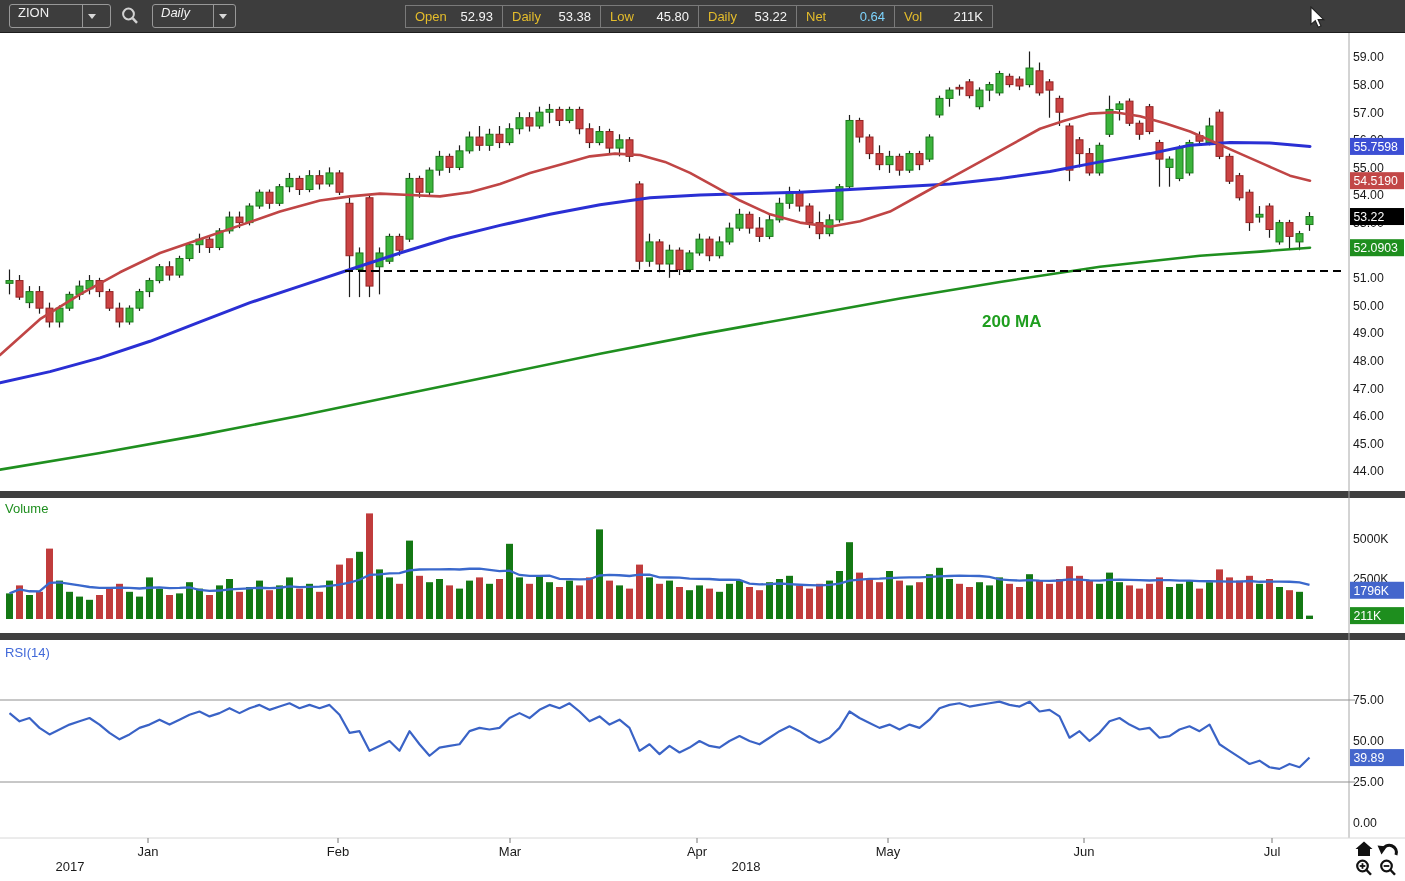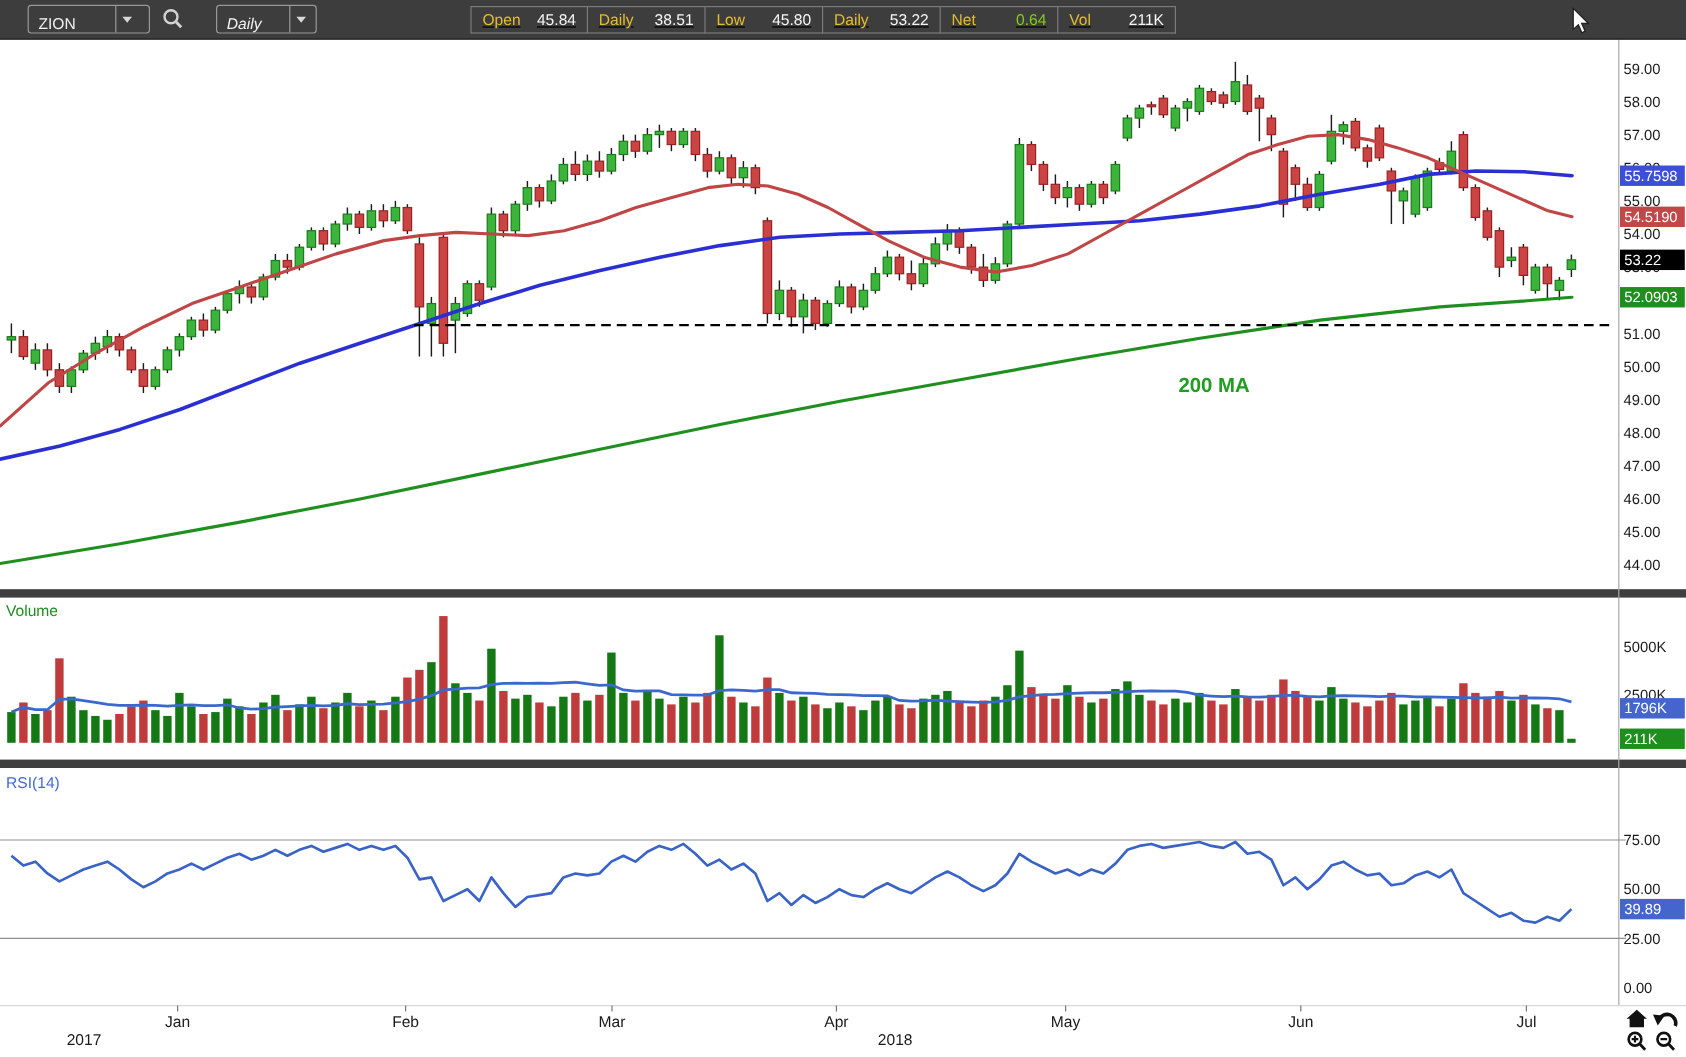--- a/index.html
+++ b/index.html
@@ -1,28 +1,28 @@
 <!DOCTYPE html>
 <html><head>
 <meta charset="utf-8">
 <style>
   html,body{margin:0;padding:0;background:#fff;font-family:"Liberation Sans",sans-serif;}
   #stage{position:relative;width:1405px;height:881px;overflow:hidden;background:#fff;}
   .toolbar{position:absolute;left:0;top:0;width:1405px;height:33px;background:#3d3d3d;
            border-bottom:1px solid #1e1e1e;display:flex;align-items:center;z-index:2;box-sizing:border-box;}
   .combo{height:22px;background:#3d3d3d;border:1px solid #989898;border-radius:3px;
-         display:flex;align-items:flex-end;margin-left:23px;cursor:default;}
+         display:flex;align-items:flex-start;margin-left:9px;cursor:default;}
   .combo-text{color:#f2f2f2;font-size:13px;padding:0 8px;min-width:56px;}
   .combo-text.small{min-width:44px;}
   .combo-arrow{width:18px;align-self:stretch;border-left:1px solid #989898;display:flex;
                align-items:center;justify-content:center;}
   .combo-arrow i{width:0;height:0;border-left:4px solid transparent;border-right:4px solid transparent;
                  border-top:5px solid #d8d8d8;}
   .search-btn{width:26px;height:24px;display:flex;align-items:center;justify-content:center;margin-left:6px;}
-  .readout{position:absolute;left:392px;top:5px;height:23px;display:flex;z-index:3;text-decoration:underline;}
+  .readout{position:absolute;left:405px;top:5px;height:23px;display:flex;z-index:3;}
   .ro-cell{width:98px;box-sizing:border-box;border:1px solid #7a7a7a;border-left-width:0;
            display:flex;align-items:center;justify-content:space-between;padding:0 9px;}
   .ro-cell:first-child{border-left-width:1px;}
   .ro-label{color:#e5bd2b;font-size:13px;}
   .ro-value{color:#f5f5f5;font-size:13px;}
   svg text{font-family:"Liberation Sans",sans-serif;}
   #cursor{position:absolute;left:1308px;top:6px;z-index:6;}
 </style>
 </head>
 <body>
@@ -44,37 +44,37 @@
     </div>
     <div class="combo" style="width:82px;font-style:italic;">
       <span class="combo-text small">Daily</span>
       <span class="combo-arrow">
           <i></i>
         </span>
     </div>
     <div class="readout" id="readout">
         <div class="ro-cell">
           <span class="ro-label">Open</span>
-          <span class="ro-value">45.84</span>
+          <span class="ro-value">52.93</span>
         </div>
         <div class="ro-cell">
           <span class="ro-label">Daily</span>
-          <span class="ro-value">38.51</span>
+          <span class="ro-value">53.38</span>
         </div>
         <div class="ro-cell">
           <span class="ro-label">Low</span>
           <span class="ro-value">45.80</span>
         </div>
         <div class="ro-cell">
           <span class="ro-label">Daily</span>
           <span class="ro-value">53.22</span>
         </div>
         <div class="ro-cell">
           <span class="ro-label">Net</span>
-          <span class="ro-value" style="color: #84cc16;">0.64</span>
+          <span class="ro-value" style="color: #7dd3fc;">0.64</span>
         </div>
         <div class="ro-cell">
           <span class="ro-label">Vol</span>
           <span class="ro-value">211K</span>
         </div>
       </div>
   </div>
 
   <svg id="chart" width="1405" height="881" viewBox="0 0 1405 881" style="position:absolute;left:0;top:0;z-index:1;">
       <rect x="0" y="33" width="1405" height="848" fill="#ffffff"></rect>

